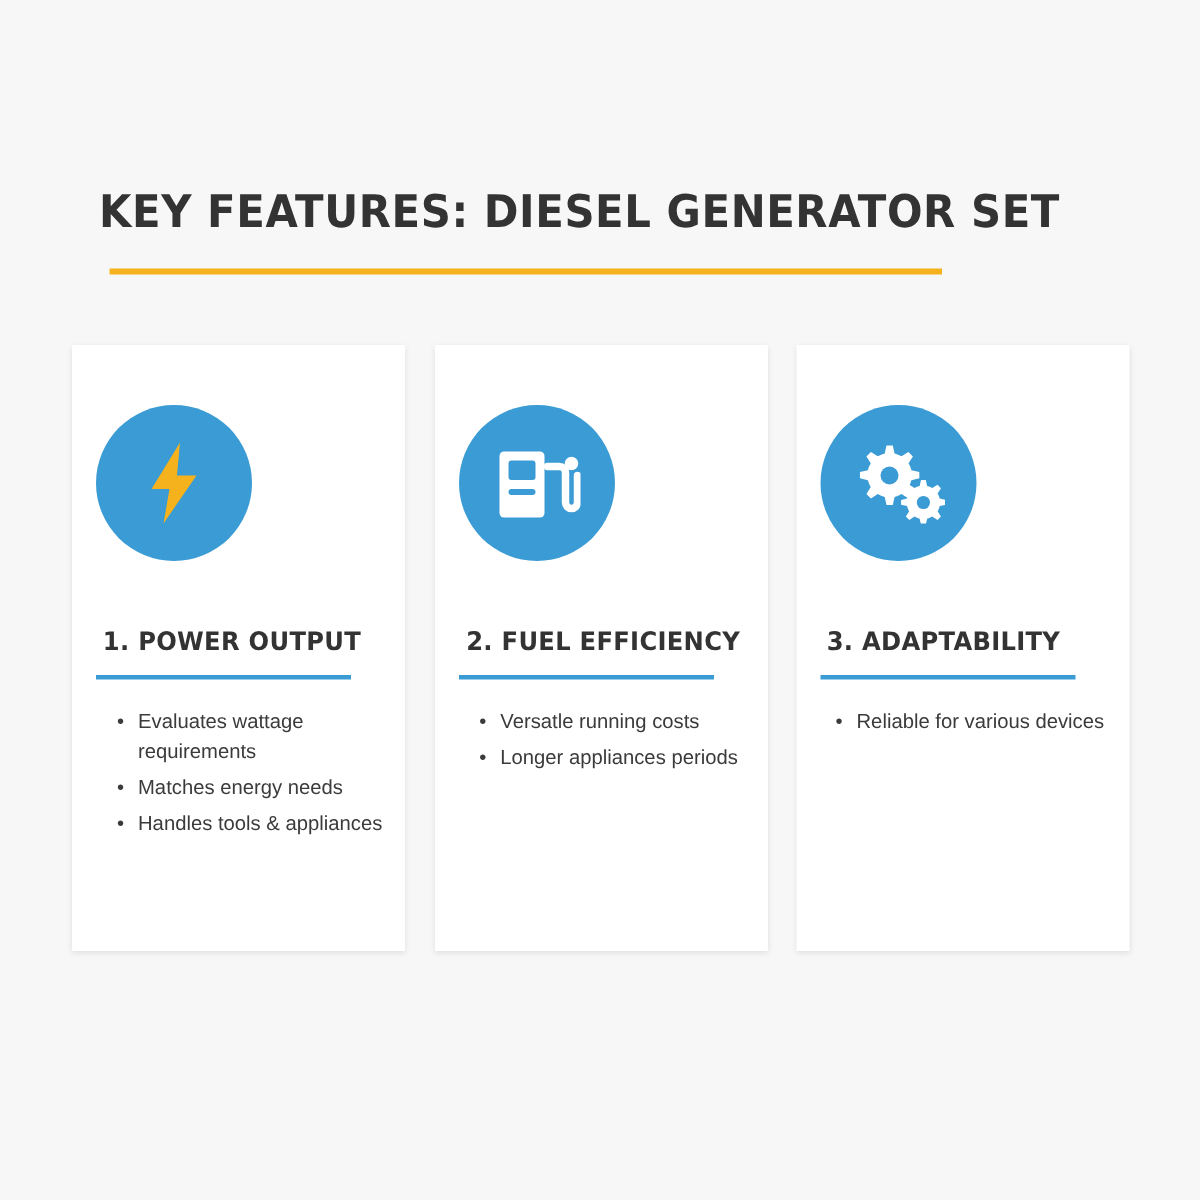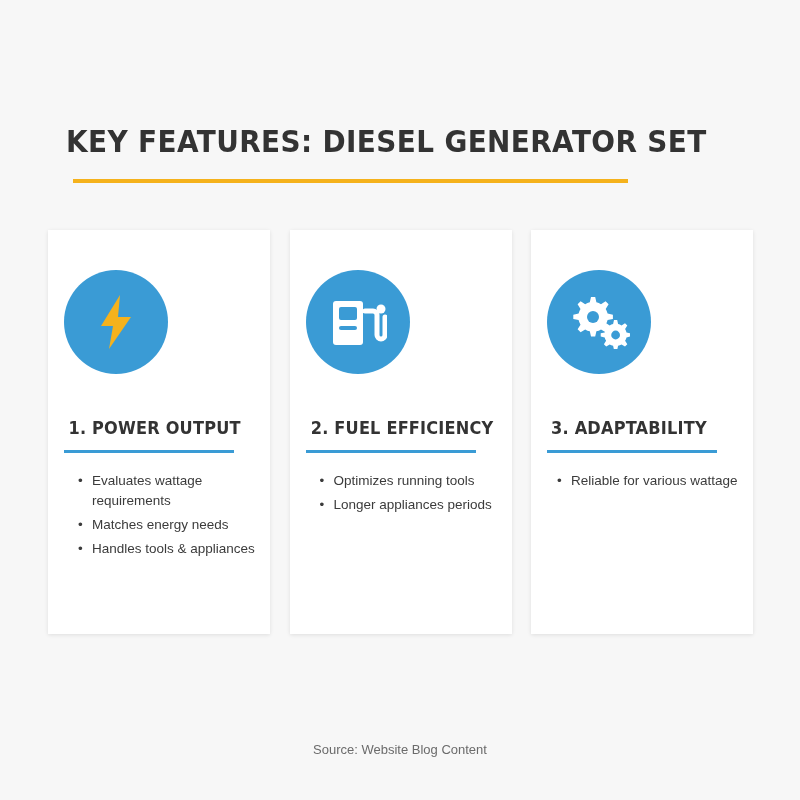--- a/index.html
+++ b/index.html
@@ -187,21 +187,21 @@
             <rect x="10" y="12" width="18" height="13" rx="2" fill="#3a9bd5"></rect>
             <rect x="10" y="31" width="18" height="4" rx="2" fill="#3a9bd5"></rect>
             <path d="M36 16 h8 a4 4 0 0 1 4 4 v20 a4 4 0 0 0 8 0 V22" fill="none" stroke="#ffffff" stroke-width="5" stroke-linecap="round"></path>
             <circle cx="52" cy="14" r="4.5" fill="#ffffff"></circle>
           </svg>
         </span>
       </div>
       <div class="card-title">2. FUEL EFFICIENCY</div>
       <div class="card-rule"></div>
       <ul class="bullets">
-        <li>Optimizes running tools</li>
+        <li>Versatle running costs</li>
         <li>Longer appliances periods</li>
       </ul>
     </div>
 
     <div class="card card-3">
       <div class="icon-circle">
         <span>
           <svg width="62" height="54" viewBox="0 0 62 54" aria-hidden="true">
             <g fill="#ffffff">
               <path d="M23 2 l4.2 0 l1.2 5.3 a16 16 0 0 1 4.6 1.9 l4.6-2.9 l3 3 l-2.9 4.6 a16 16 0 0 1 1.9 4.6 l5.3 1.2 l0 4.2 l-5.3 1.2 a16 16 0 0 1-1.9 4.6 l2.9 4.6 l-3 3 l-4.6-2.9 a16 16 0 0 1-4.6 1.9 l-1.2 5.3 l-4.2 0 l-1.2-5.3 a16 16 0 0 1-4.6-1.9 l-4.6 2.9 l-3-3 l2.9-4.6 a16 16 0 0 1-1.9-4.6 l-5.3-1.2 l0-4.2 l5.3-1.2 a16 16 0 0 1 1.9-4.6 l-2.9-4.6 l3-3 l4.6 2.9 a16 16 0 0 1 4.6-1.9 z"></path>
@@ -210,21 +210,20 @@
             <g fill="#ffffff">
               <path d="M46 25 l3.2 0 l0.9 4 a12 12 0 0 1 3.4 1.4 l3.5-2.2 l2.3 2.3 l-2.2 3.5 a12 12 0 0 1 1.4 3.4 l4 0.9 l0 3.2 l-4 0.9 a12 12 0 0 1-1.4 3.4 l2.2 3.5 l-2.3 2.3 l-3.5-2.2 a12 12 0 0 1-3.4 1.4 l-0.9 4 l-3.2 0 l-0.9-4 a12 12 0 0 1-3.4-1.4 l-3.5 2.2 l-2.3-2.3 l2.2-3.5 a12 12 0 0 1-1.4-3.4 l-4-0.9 l0-3.2 l4-0.9 a12 12 0 0 1 1.4-3.4 l-2.2-3.5 l2.3-2.3 l3.5 2.2 a12 12 0 0 1 3.4-1.4 z"></path>
             </g>
             <circle cx="47.6" cy="40" r="4.4" fill="#3a9bd5"></circle>
           </svg>
         </span>
       </div>
       <div class="card-title">3. ADAPTABILITY</div>
       <div class="card-rule"></div>
       <ul class="bullets">
-        <li>Reliable for various wattage</li>
+        <li>Reliable for various devices</li>
       </ul>
     </div>
 
   </div>
 
-  <div class="footer">Source: Website Blog Content</div>
 
 </div>
 
 </body></html>

